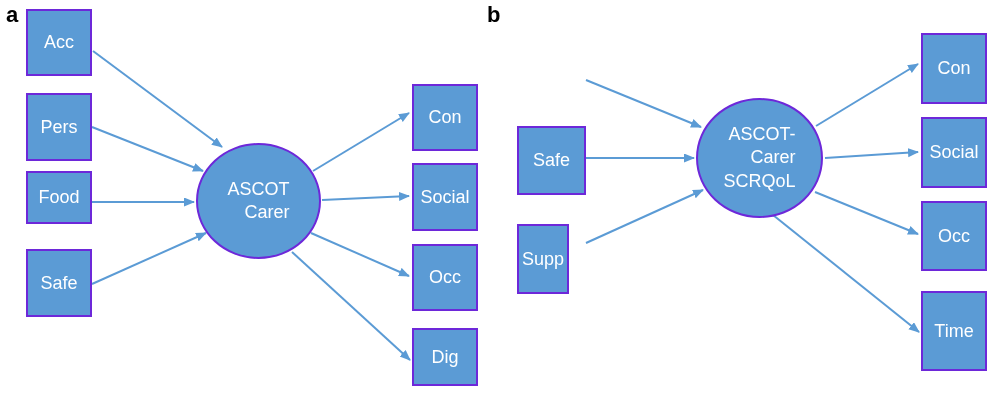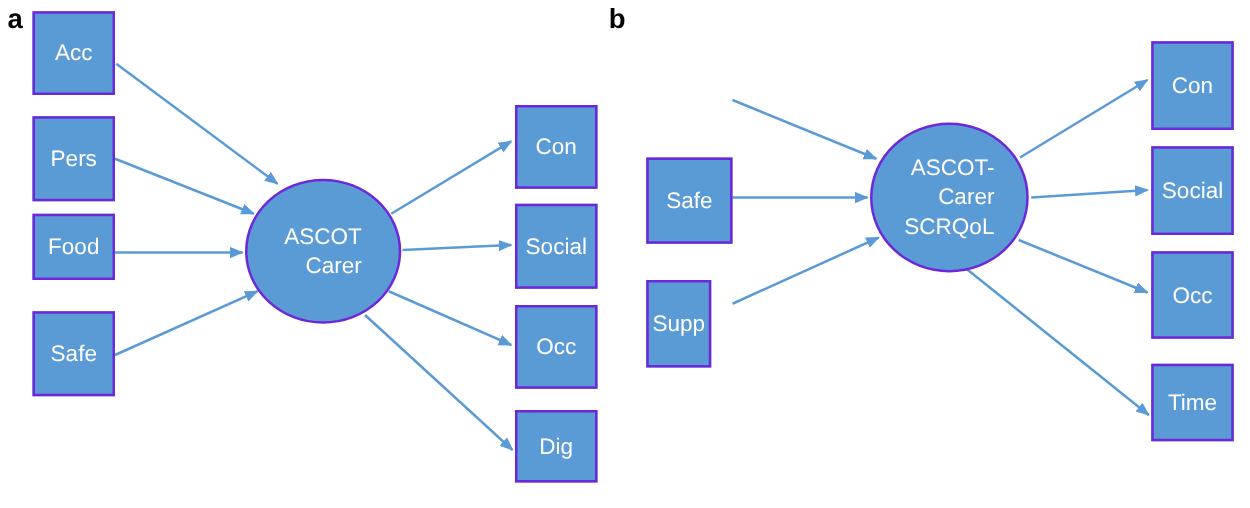--- a/index.html
+++ b/index.html
@@ -110,15 +110,15 @@
   <div class="node" style="left:517px; top:126px; width:69px; height:69px;">Safe</div>
   <div class="node" style="left:517px; top:208px; width:52px; height:70px;margin-top:16px;">Supp</div>
 
   <div class="node circle" style="left:696px; top:98px; width:127px; height:120px;">ASCOT-
 Carer
 SCRQoL</div>
 
   <div class="node" style="left:921px; top:33px;  width:66px; height:71px;">Con</div>
   <div class="node" style="left:921px; top:117px; width:66px; height:71px;">Social</div>
   <div class="node" style="left:921px; top:201px; width:66px; height:70px;">Occ</div>
-  <div class="node" style="left:921px; top:291px; width:66px; height:62px;">Time</div>
+  <div class="node" style="left:921px; top:291px; width:66px; height:80px;">Time</div>
 
 </div>
 
 </body></html>

